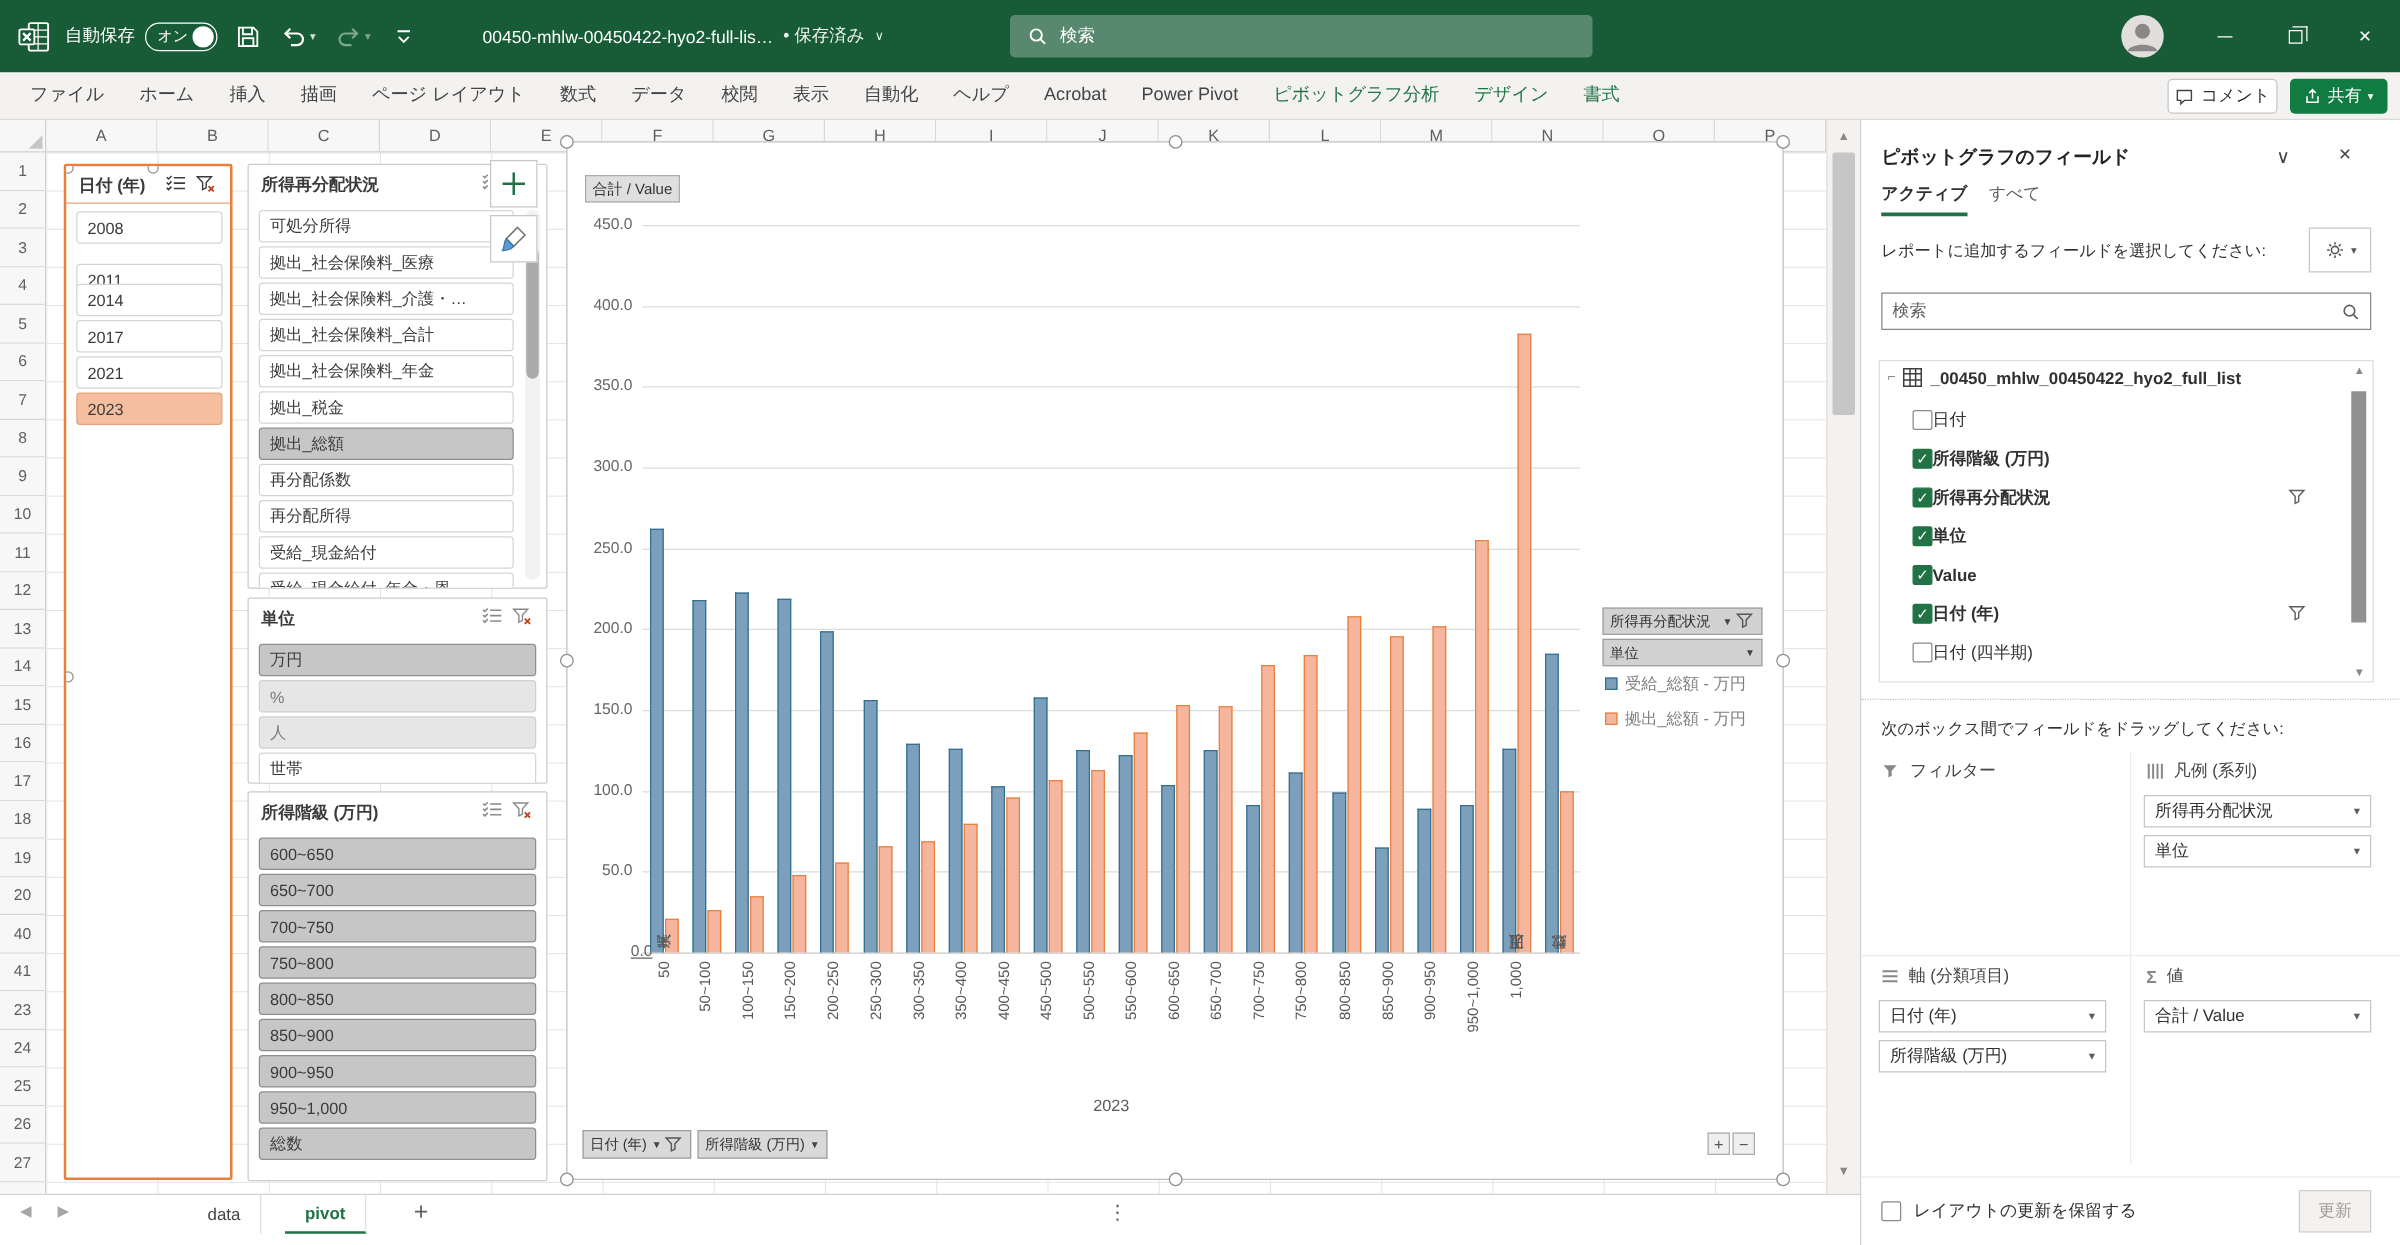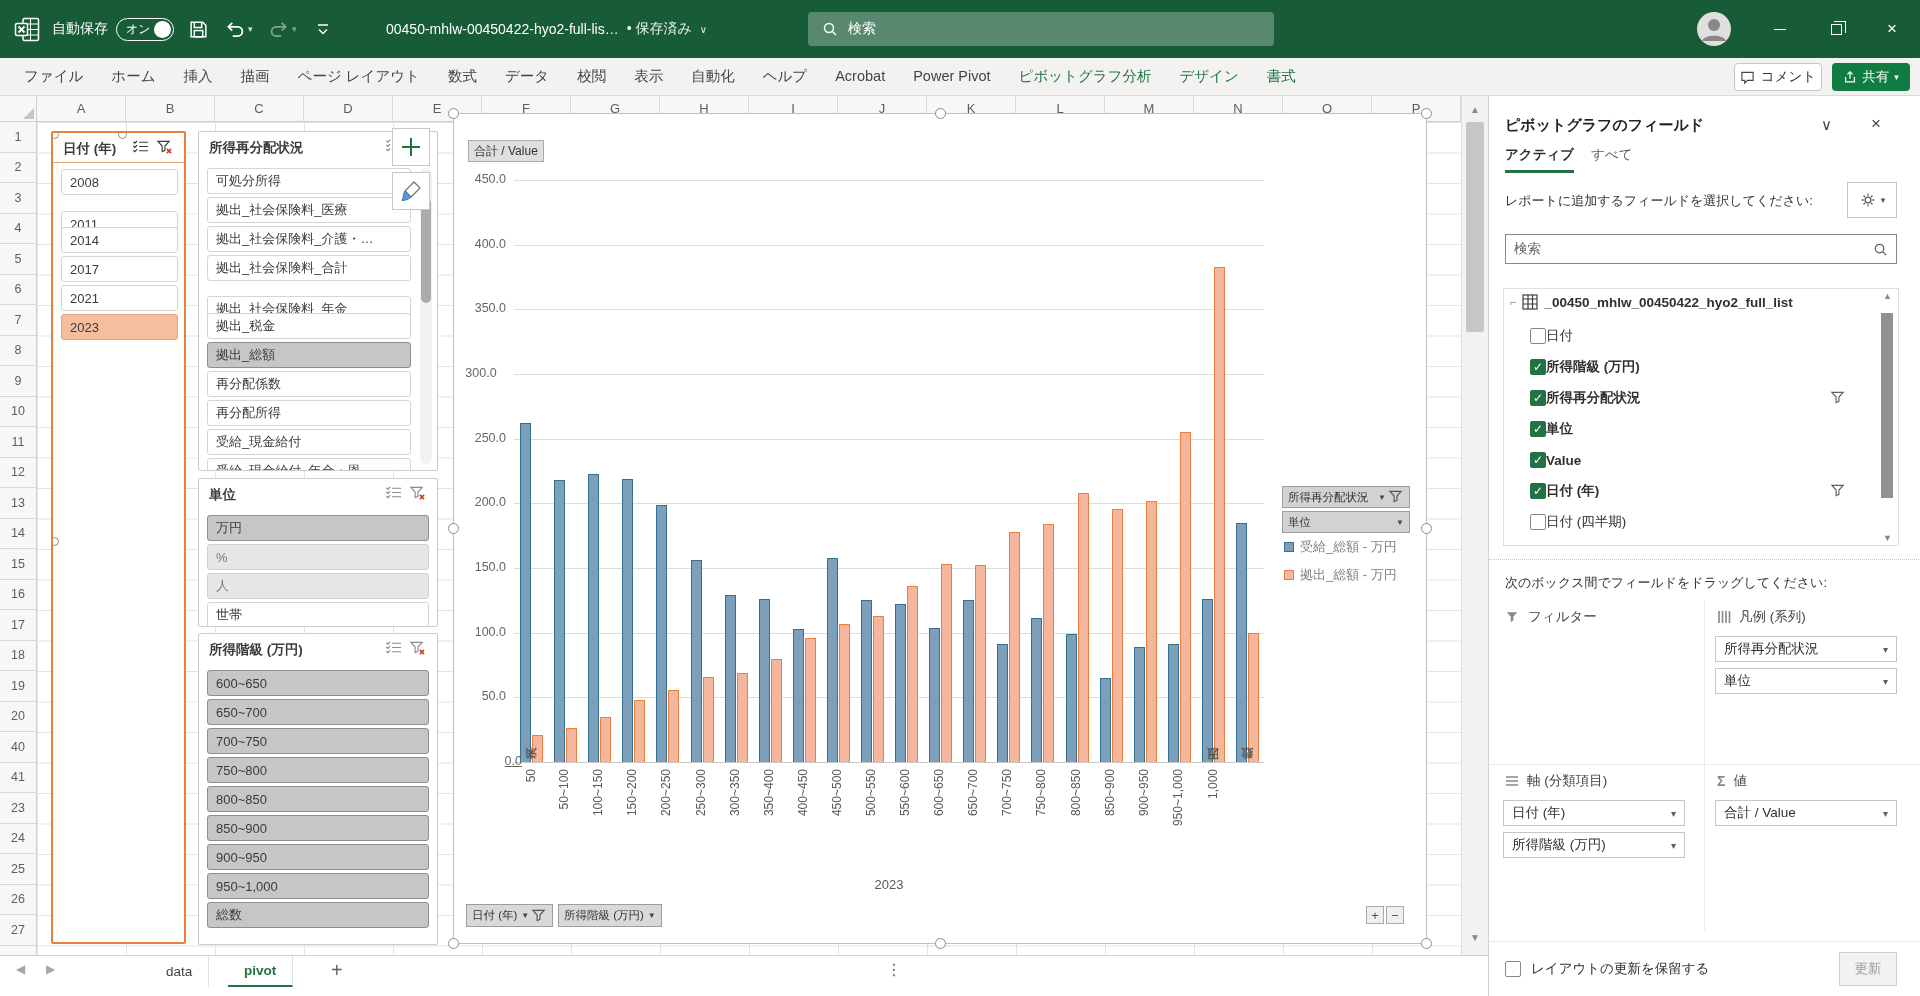--- a/index.html
+++ b/index.html
@@ -463,21 +463,21 @@
           <svg width="16" height="16" viewBox="0 0 17 17" fill="none" stroke="#8A8A8A" stroke-width="1.2">
             <path d="M2 2.5 H14 L9.5 7.5 V12 L6.5 13.5 V7.5 Z"></path>
             <path d="M11.5 10.5 L16 15 M16 10.5 L11.5 15" stroke="#C43E1C" stroke-width="1.6"></path>
           </svg>
         </div>
       </div>
       <div class="sl-item" style="left: 8px; top: 36px; width: 204px;">可処分所得</div>
       <div class="sl-item" style="left: 8px; top: 65px; width: 204px;">拠出_社会保険料_医療</div>
       <div class="sl-item" style="left: 8px; top: 94px; width: 204px;">拠出_社会保険料_介護・…</div>
       <div class="sl-item" style="left: 8px; top: 123px; width: 204px;">拠出_社会保険料_合計</div>
-      <div class="sl-item" style="left: 8px; top: 164px; width: 204px;">拠出_社会保険料_年金</div>
+      <div class="sl-item" style="left: 8px; top: 152px; width: 204px;">拠出_社会保険料_年金</div>
       <div class="sl-item" style="left: 8px; top: 181px; width: 204px;">拠出_税金</div>
       <div class="sl-item sel-gray" style="left: 8px; top: 210px; width: 204px;">拠出_総額</div>
       <div class="sl-item" style="left: 8px; top: 239px; width: 204px;">再分配係数</div>
       <div class="sl-item" style="left: 8px; top: 268px; width: 204px;">再分配所得</div>
       <div class="sl-item" style="left: 8px; top: 297px; width: 204px;">受給_現金給付</div>
       <div class="sl-item" style="left: 8px; top: 326px; width: 204px;">受給_現金給付_年金・恩</div>
       <div class="sl-scroll" style="right: 5px; top: 36px; width: 12px; height: 296px;">
         <div class="sl-thumb" style="left: 1px; top: 30px; width: 10px; height: 105px;"></div>
       </div>
     </div>
@@ -547,21 +547,21 @@
       <div class="ylab" style="left: 2px; top: 575.333px;">50.0</div>
       <div class="gridline" style="left: 60px; top: 518.667px;"></div>
       <div class="ylab" style="left: 2px; top: 510.667px;">100.0</div>
       <div class="gridline" style="left: 60px; top: 454px;"></div>
       <div class="ylab" style="left: 2px; top: 446px;">150.0</div>
       <div class="gridline" style="left: 60px; top: 389.333px;"></div>
       <div class="ylab" style="left: 2px; top: 381.333px;">200.0</div>
       <div class="gridline" style="left: 60px; top: 324.667px;"></div>
       <div class="ylab" style="left: 2px; top: 316.667px;">250.0</div>
       <div class="gridline" style="left: 60px; top: 260px;"></div>
-      <div class="ylab" style="left: 2px; top: 252px; text-align: center;">300.0</div>
+      <div class="ylab" style="left: 2px; top: 252px;">300.0</div>
       <div class="gridline" style="left: 60px; top: 195.333px;"></div>
       <div class="ylab" style="left: 2px; top: 187.333px;">350.0</div>
       <div class="gridline" style="left: 60px; top: 130.667px;"></div>
       <div class="ylab" style="left: 2px; top: 122.667px;">400.0</div>
       <div class="gridline" style="left: 60px; top: 66px;"></div>
       <div class="ylab" style="left: 2px; top: 58px;">450.0</div>
       <div class="bar" style="left: 66px; top: 309.1px; height: 338.9px; background: rgb(124, 160, 187); border-top: 1px solid rgb(53, 112, 143); border-right: 1px solid rgb(53, 112, 143); border-left: 1px solid rgb(53, 112, 143); border-image: initial; border-bottom: none;"></div>
       <div class="bar" style="left: 100.1px; top: 366.1px; height: 281.9px; background: rgb(124, 160, 187); border-top: 1px solid rgb(53, 112, 143); border-right: 1px solid rgb(53, 112, 143); border-left: 1px solid rgb(53, 112, 143); border-image: initial; border-bottom: none;"></div>
       <div class="bar" style="left: 134.2px; top: 359.6px; height: 288.4px; background: rgb(124, 160, 187); border-top: 1px solid rgb(53, 112, 143); border-right: 1px solid rgb(53, 112, 143); border-left: 1px solid rgb(53, 112, 143); border-image: initial; border-bottom: none;"></div>
       <div class="bar" style="left: 168.3px; top: 364.8px; height: 283.2px; background: rgb(124, 160, 187); border-top: 1px solid rgb(53, 112, 143); border-right: 1px solid rgb(53, 112, 143); border-left: 1px solid rgb(53, 112, 143); border-image: initial; border-bottom: none;"></div>

